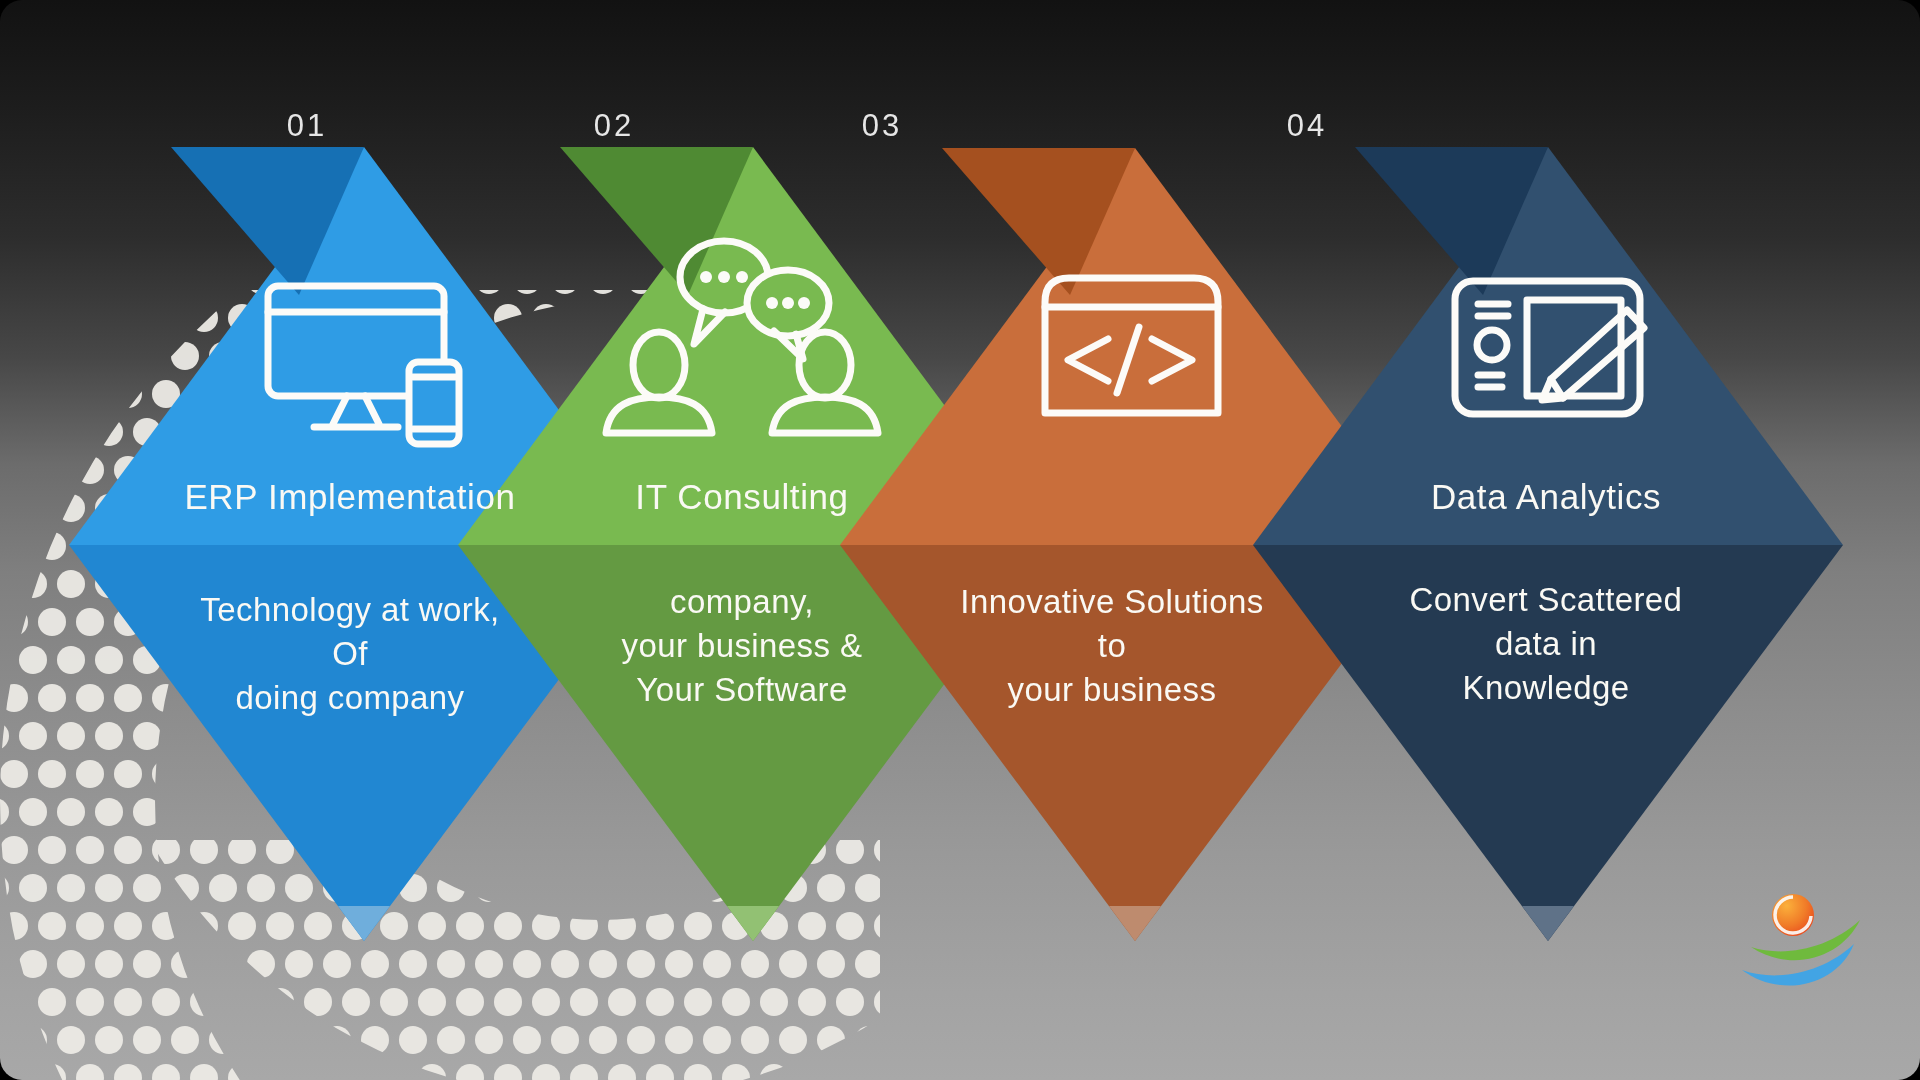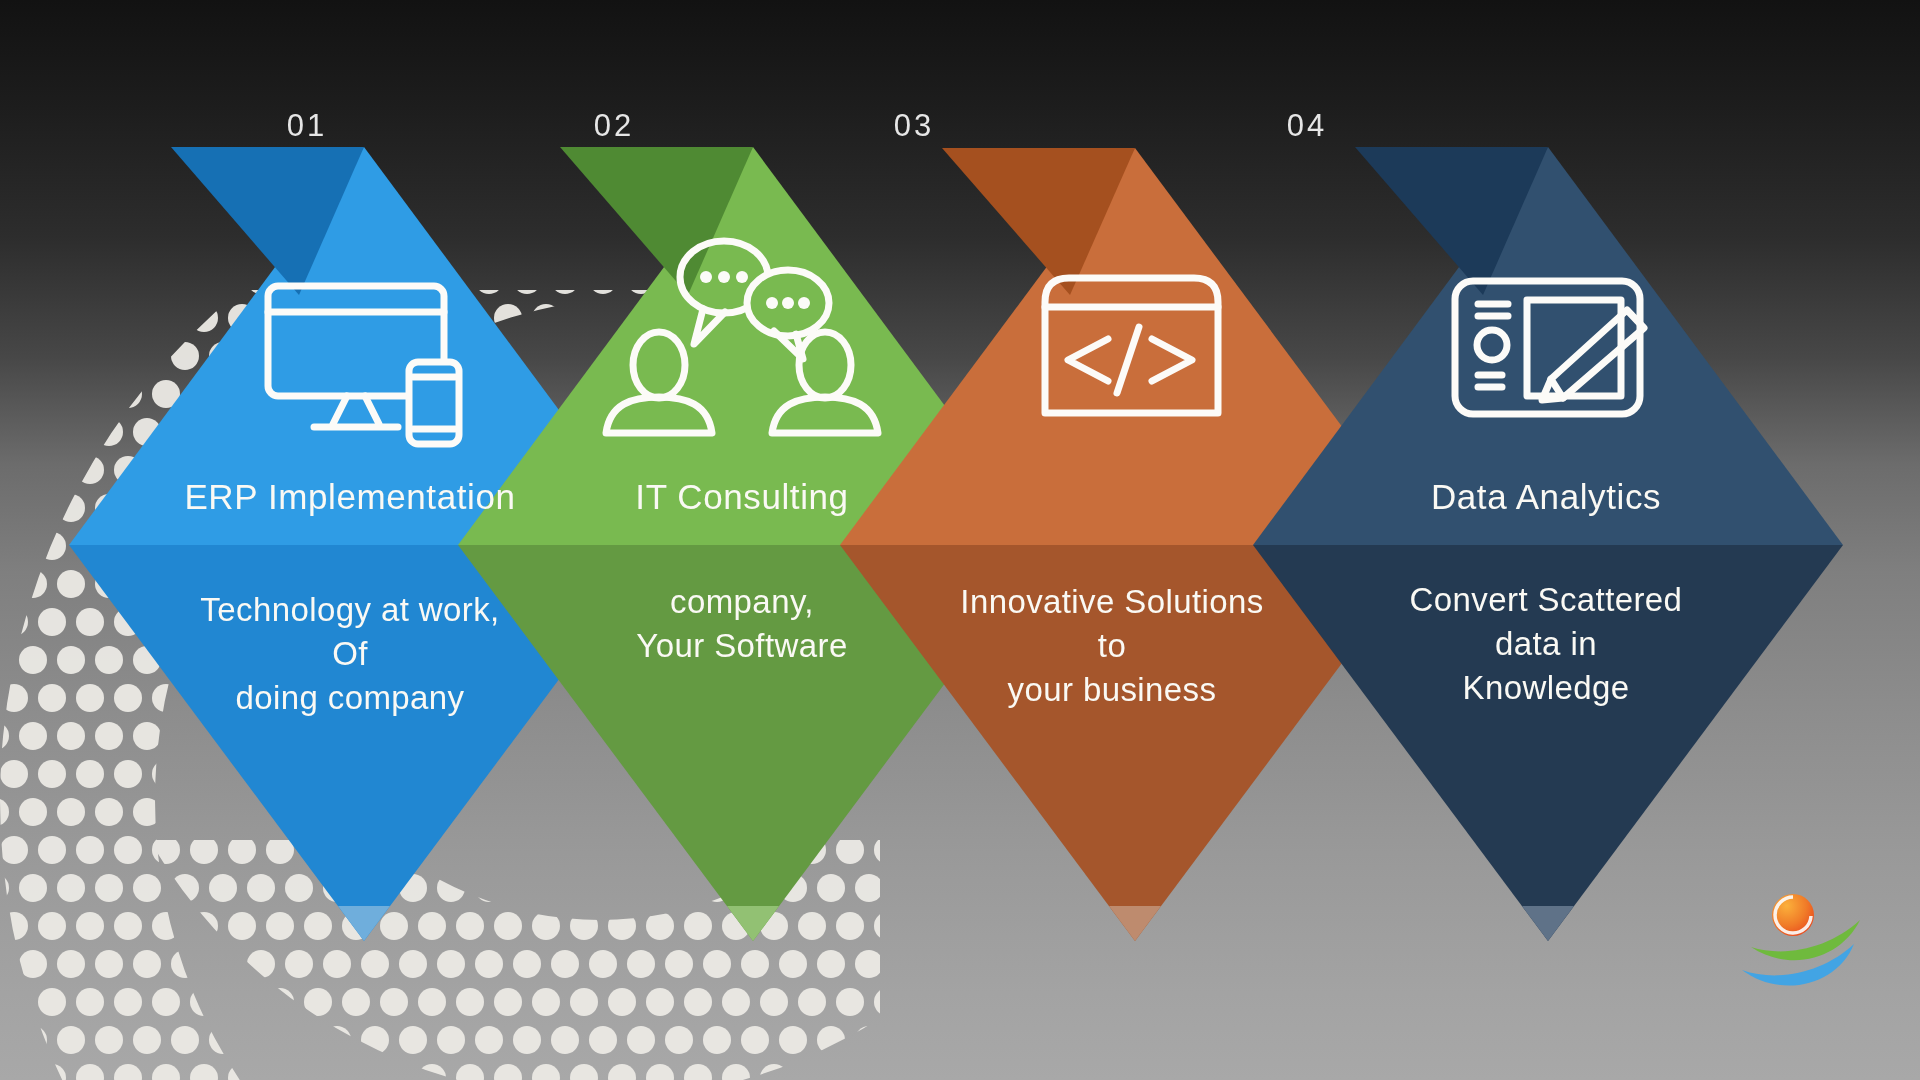--- a/index.html
+++ b/index.html
@@ -1,26 +1,27 @@
 <!DOCTYPE html>
 <html><head>
 <meta charset="utf-8">
 <style>
   html,body{margin:0;padding:0;background:#000;}
   .stage{
     position:relative;width:1920px;height:1080px;overflow:hidden;
     font-family:"Liberation Sans","DejaVu Sans",sans-serif;
     background:linear-gradient(180deg,#121212 0%,#1d1d1d 10%,#2d2d2d 22%,#474747 33%,#6c6c6c 43%,#7f7f7f 53%,#8d8d8d 66%,#999999 79%,#a3a3a3 92%,#a8a8a8 100%);
+    border-radius:22px;
   }
   .art{position:absolute;left:0;top:0;width:1920px;height:1080px;}
   .txt{position:absolute;text-align:center;color:#FAF9F4;}
   .num{top:108px;width:140px;font-size:31px;letter-spacing:3px;color:#E6E6E6;}
   .title{top:477px;width:480px;font-size:35px;letter-spacing:0.6px;}
   .desc{width:480px;font-size:33px;line-height:44px;letter-spacing:0.4px;}
-  .n1{left:237px}.n2{left:544px}.n3{left:844px}.n4{left:1237px}
+  .n1{left:237px}.n2{left:544px}.n3{left:812px}.n4{left:1237px}
   .c1{left:110px}.c2{left:502px}.c3{left:872px}.c4{left:1306px}
   .d1{top:588px}.d2{top:580px}.d3{top:580px}.d4{top:578px}
 </style>
 </head>
 <body>
 
 <div class="stage">
 
   <svg class="art" viewBox="0 0 1920 1080" xmlns="http://www.w3.org/2000/svg">
     <defs>
@@ -137,20 +138,21 @@
   <div class="txt title c2">IT Consulting</div>
   <div class="txt title c4">Data Analytics</div>
 
   <div class="txt desc c1 d1">
     <div>Technology at work,</div>
     <div>Of</div>
     <div>doing company</div>
   </div>
   <div class="txt desc c2 d2">
     <div>company,</div>
+    <div>your business &amp;</div>
     <div>Your Software</div>
   </div>
   <div class="txt desc c3 d3">
     <div>Innovative Solutions</div>
     <div>to</div>
     <div>your business</div>
   </div>
   <div class="txt desc c4 d4">
     <div>Convert Scattered</div>
     <div>data in</div>

